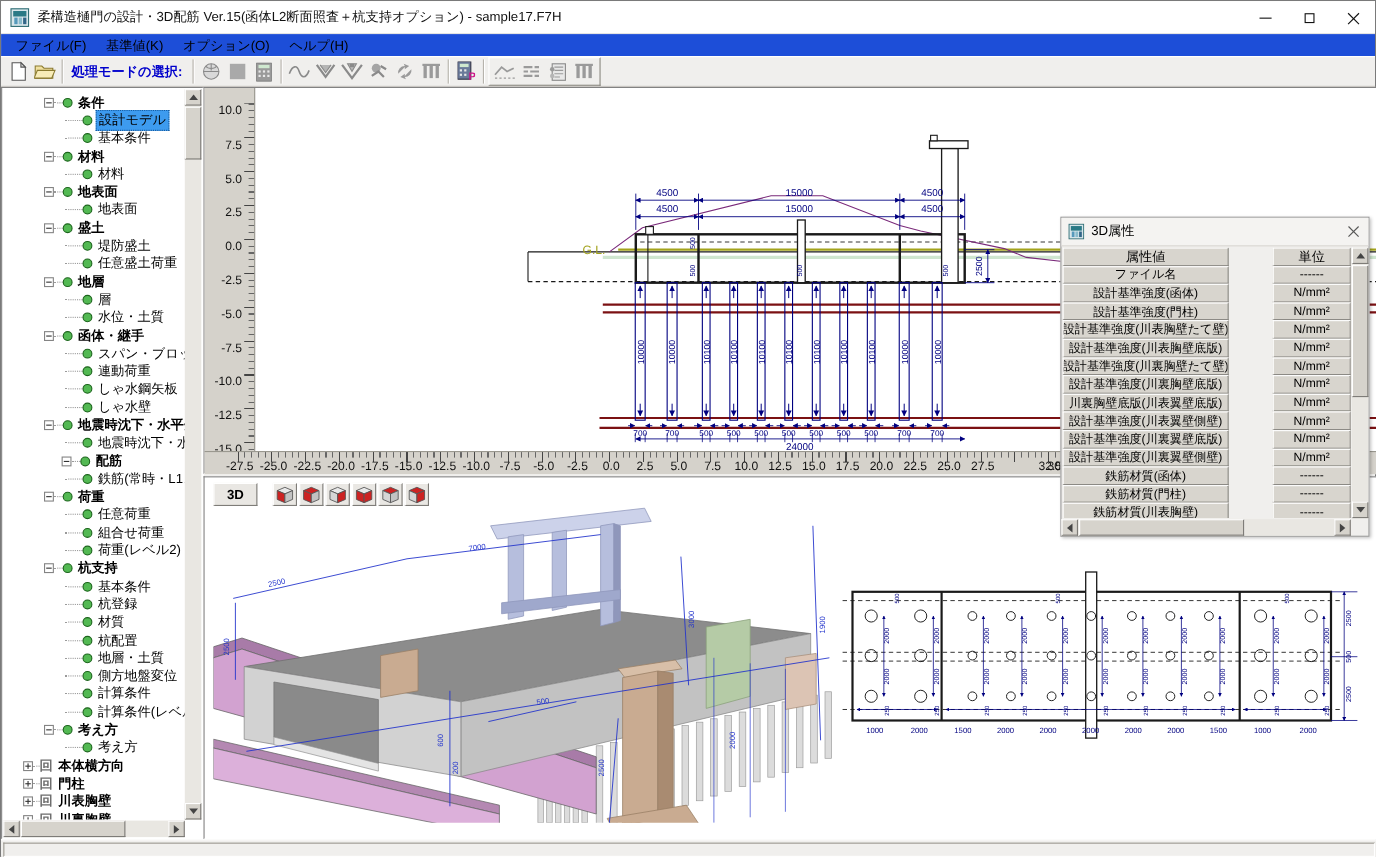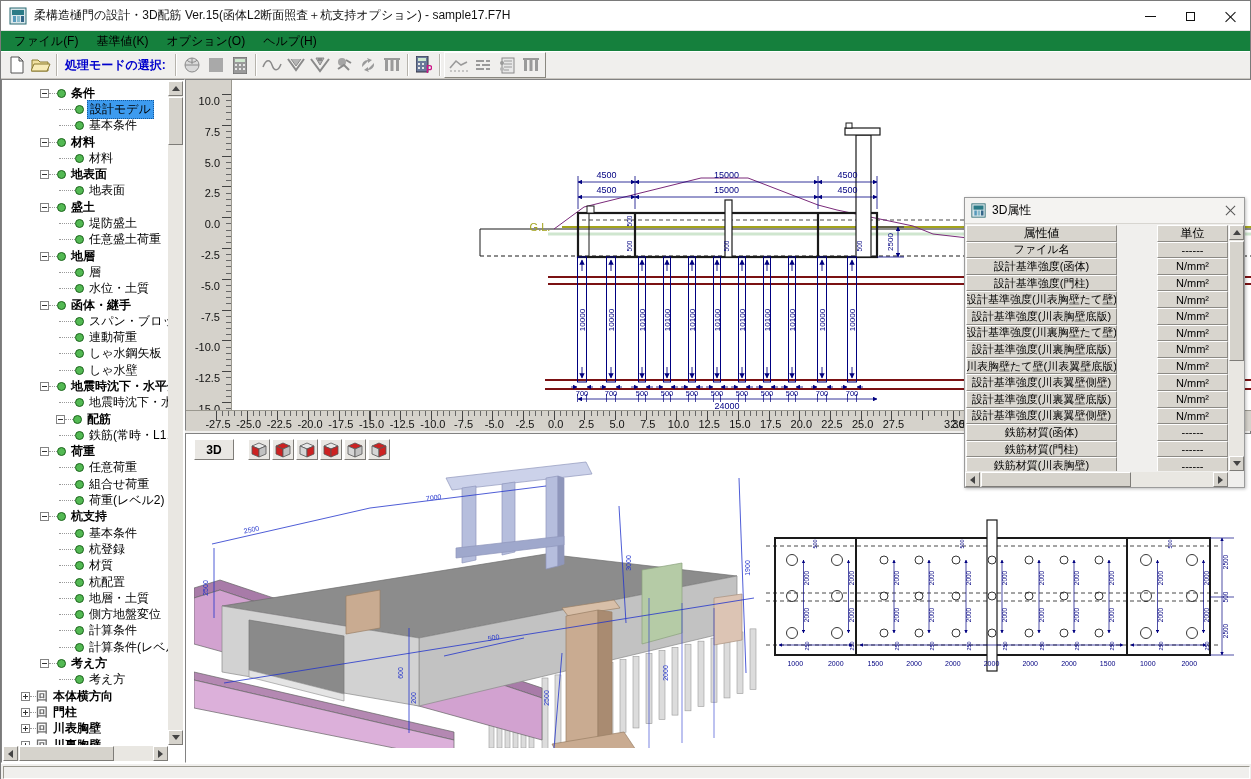--- a/index.html
+++ b/index.html
@@ -13,21 +13,21 @@
   #title-icon { width:18px; height:18px; margin:0 7px 0 8px; }
   #title-text { font-size:12px; color:#111; white-space:nowrap; }
   #winbtns { position:absolute; right:0; top:0; height:30px; display:flex; }
   .winbtn { width:40px; height:30px; display:flex; align-items:center; justify-content:center; }
   .glyph-min { width:11px; height:1px; background:#111; }
   .glyph-max { width:9px; height:9px; border:1px solid #111; }
   .glyph-close { position:relative; width:11px; height:11px; }
   .glyph-close:before,.glyph-close:after { content:""; position:absolute; left:5px; top:-1px; width:1px; height:14px; background:#111; }
   .glyph-close:before { transform:rotate(45deg);} .glyph-close:after { transform:rotate(-45deg);}
 
-  #menubar { position:absolute; left:0; top:30px; width:100%; height:20px; background:#15803d;
+  #menubar { position:absolute; left:0; top:30px; width:100%; height:20px; background:#1d4ed8;
     display:flex; padding-left:4px; }
   .menu-item { padding:2px 9px; white-space:nowrap; }
 
   
   #toolbar { position:absolute; left:0; top:50px; width:100%; height:28px; background:#f0efed;
     border-top:1px solid #fff; border-bottom:1px solid #c9c6c0; display:flex; align-items:center; padding-left:4px; }
   .tsep { width:2px; height:22px; margin:0 3px; border-left:1px solid #b6b3ac; border-right:1px solid #fff; }
   .ticon { width:24px; height:23px; display:flex; align-items:center; justify-content:center; }
   .mode-label { color:#0000cc; font-weight:bold; margin:0 6px 0 4px; white-space:nowrap; }
   .mode-btn { height:22px; width:92px; margin-right:2px; display:flex; align-items:center; justify-content:center;
@@ -1012,21 +1012,21 @@
           </div>
           <div class="arow">
             <div class="acell name">設計基準強度(川裏胸壁たて壁)</div>
             <div class="acell unit">N/mm²</div>
           </div>
           <div class="arow">
             <div class="acell name">設計基準強度(川裏胸壁底版)</div>
             <div class="acell unit">N/mm²</div>
           </div>
           <div class="arow">
-            <div class="acell name">川表胸壁たて壁(川表翼壁底版)</div>
+            <div class="acell name">川裏胸壁底版(川表翼壁底版)</div>
             <div class="acell unit">N/mm²</div>
           </div>
           <div class="arow">
             <div class="acell name">設計基準強度(川表翼壁側壁)</div>
             <div class="acell unit">N/mm²</div>
           </div>
           <div class="arow">
             <div class="acell name">設計基準強度(川裏翼壁底版)</div>
             <div class="acell unit">N/mm²</div>
           </div>

